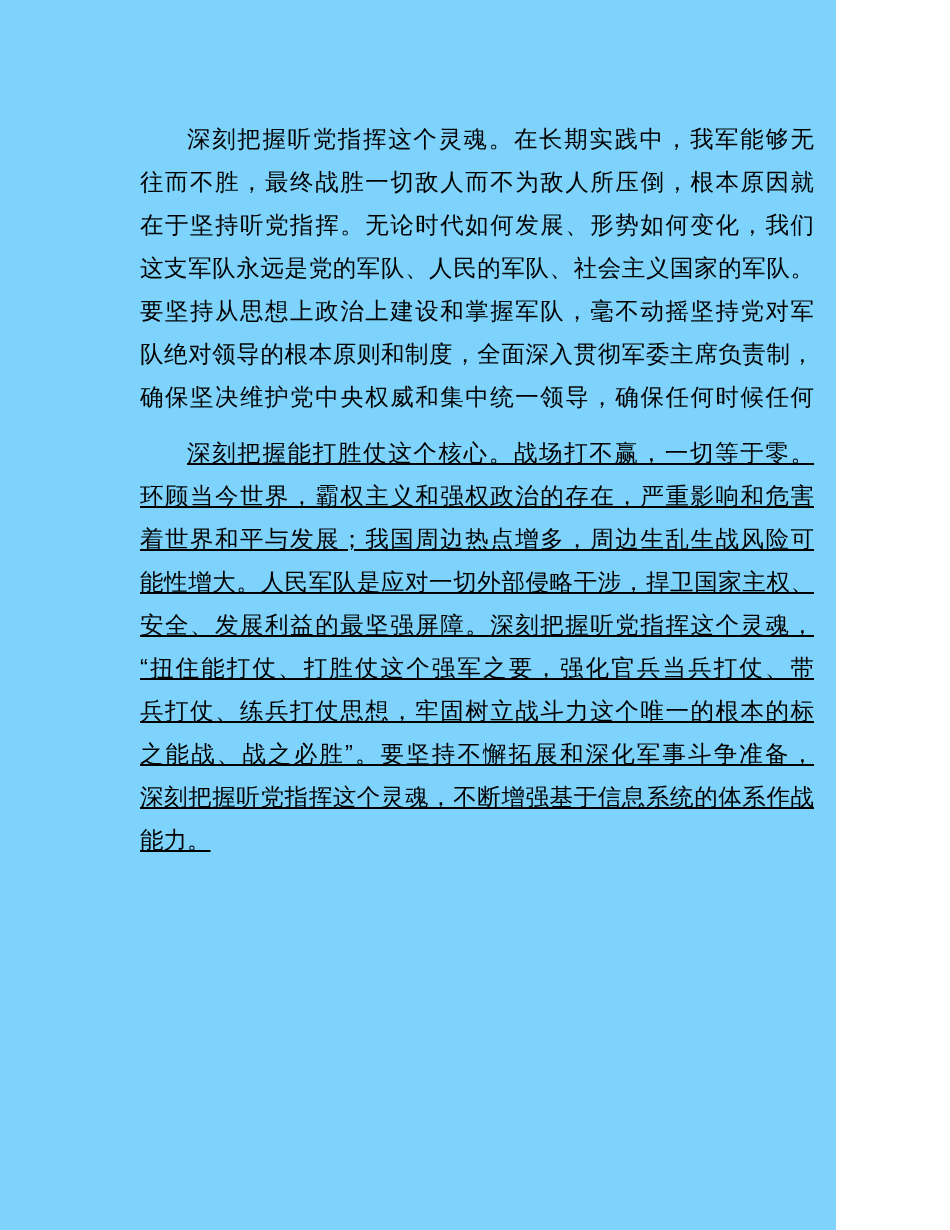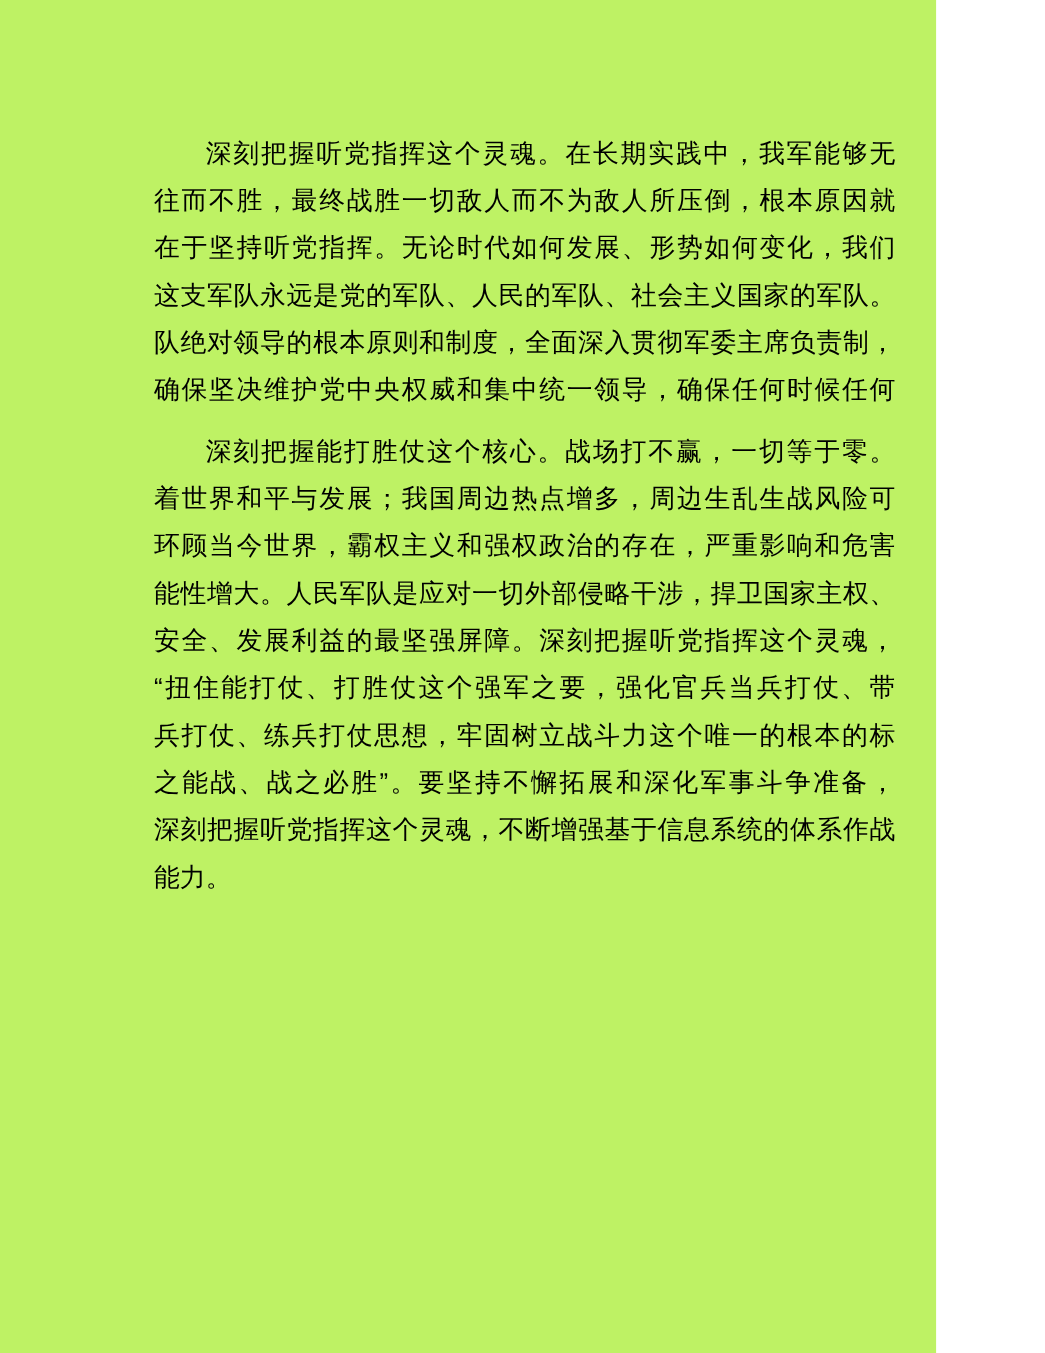--- a/index.html
+++ b/index.html
@@ -10,38 +10,38 @@
     width: 950px;
     height: 1230px;
     background: #ffffff;
     font-family: "Liberation Sans", sans-serif;
     overflow: hidden;
   }
   .page {
     position: relative;
     width: 836px;
     height: 1230px;
-    background: #bef264;
-    padding-left: 15px;
+    background: #7dd3fc;
   }
   .text-block {
     position: absolute;
     top: 118px;
     left: 140px;
     width: 674px;
     color: #000000;
     font-size: 23.5px;
     line-height: 43px;
     font-weight: 500;
   }
   .paragraph {
     margin: 0;
   }
   .paragraph + .paragraph {
     margin-top: 13px;
+    text-decoration: underline;
   }
   .line {
     text-align: justify;
     text-align-last: justify;
     height: 43px;
     overflow: visible;
   }
   .line.first {
     text-indent: 2em;
   }
@@ -52,27 +52,28 @@
 </head>
 <body>
 
 <div class="page">
   <div class="text-block" id="text-block">
       <div class="paragraph">
         <div class="line first">深刻把握听党指挥这个灵魂。在长期实践中，我军能够无</div>
         <div class="line">往而不胜，最终战胜一切敌人而不为敌人所压倒，根本原因就</div>
         <div class="line">在于坚持听党指挥。无论时代如何发展、形势如何变化，我们</div>
         <div class="line">这支军队永远是党的军队、人民的军队、社会主义国家的军队。</div>
+        <div class="line">要坚持从思想上政治上建设和掌握军队，毫不动摇坚持党对军</div>
         <div class="line">队绝对领导的根本原则和制度，全面深入贯彻军委主席负责制，</div>
         <div class="line">确保坚决维护党中央权威和集中统一领导，确保任何时候任何</div>
       </div>
       <div class="paragraph">
         <div class="line first">深刻把握能打胜仗这个核心。战场打不赢，一切等于零。</div>
+        <div class="line">环顾当今世界，霸权主义和强权政治的存在，严重影响和危害</div>
         <div class="line">着世界和平与发展；我国周边热点增多，周边生乱生战风险可</div>
-        <div class="line">环顾当今世界，霸权主义和强权政治的存在，严重影响和危害</div>
         <div class="line">能性增大。人民军队是应对一切外部侵略干涉，捍卫国家主权、</div>
         <div class="line">安全、发展利益的最坚强屏障。深刻把握听党指挥这个灵魂，</div>
         <div class="line">“扭住能打仗、打胜仗这个强军之要，强化官兵当兵打仗、带</div>
         <div class="line">兵打仗、练兵打仗思想，牢固树立战斗力这个唯一的根本的标</div>
         <div class="line">之能战、战之必胜”。要坚持不懈拓展和深化军事斗争准备，</div>
         <div class="line">深刻把握听党指挥这个灵魂，不断增强基于信息系统的体系作战</div>
         <div class="line last">能力。</div>
       </div>
     </div>
 </div>

